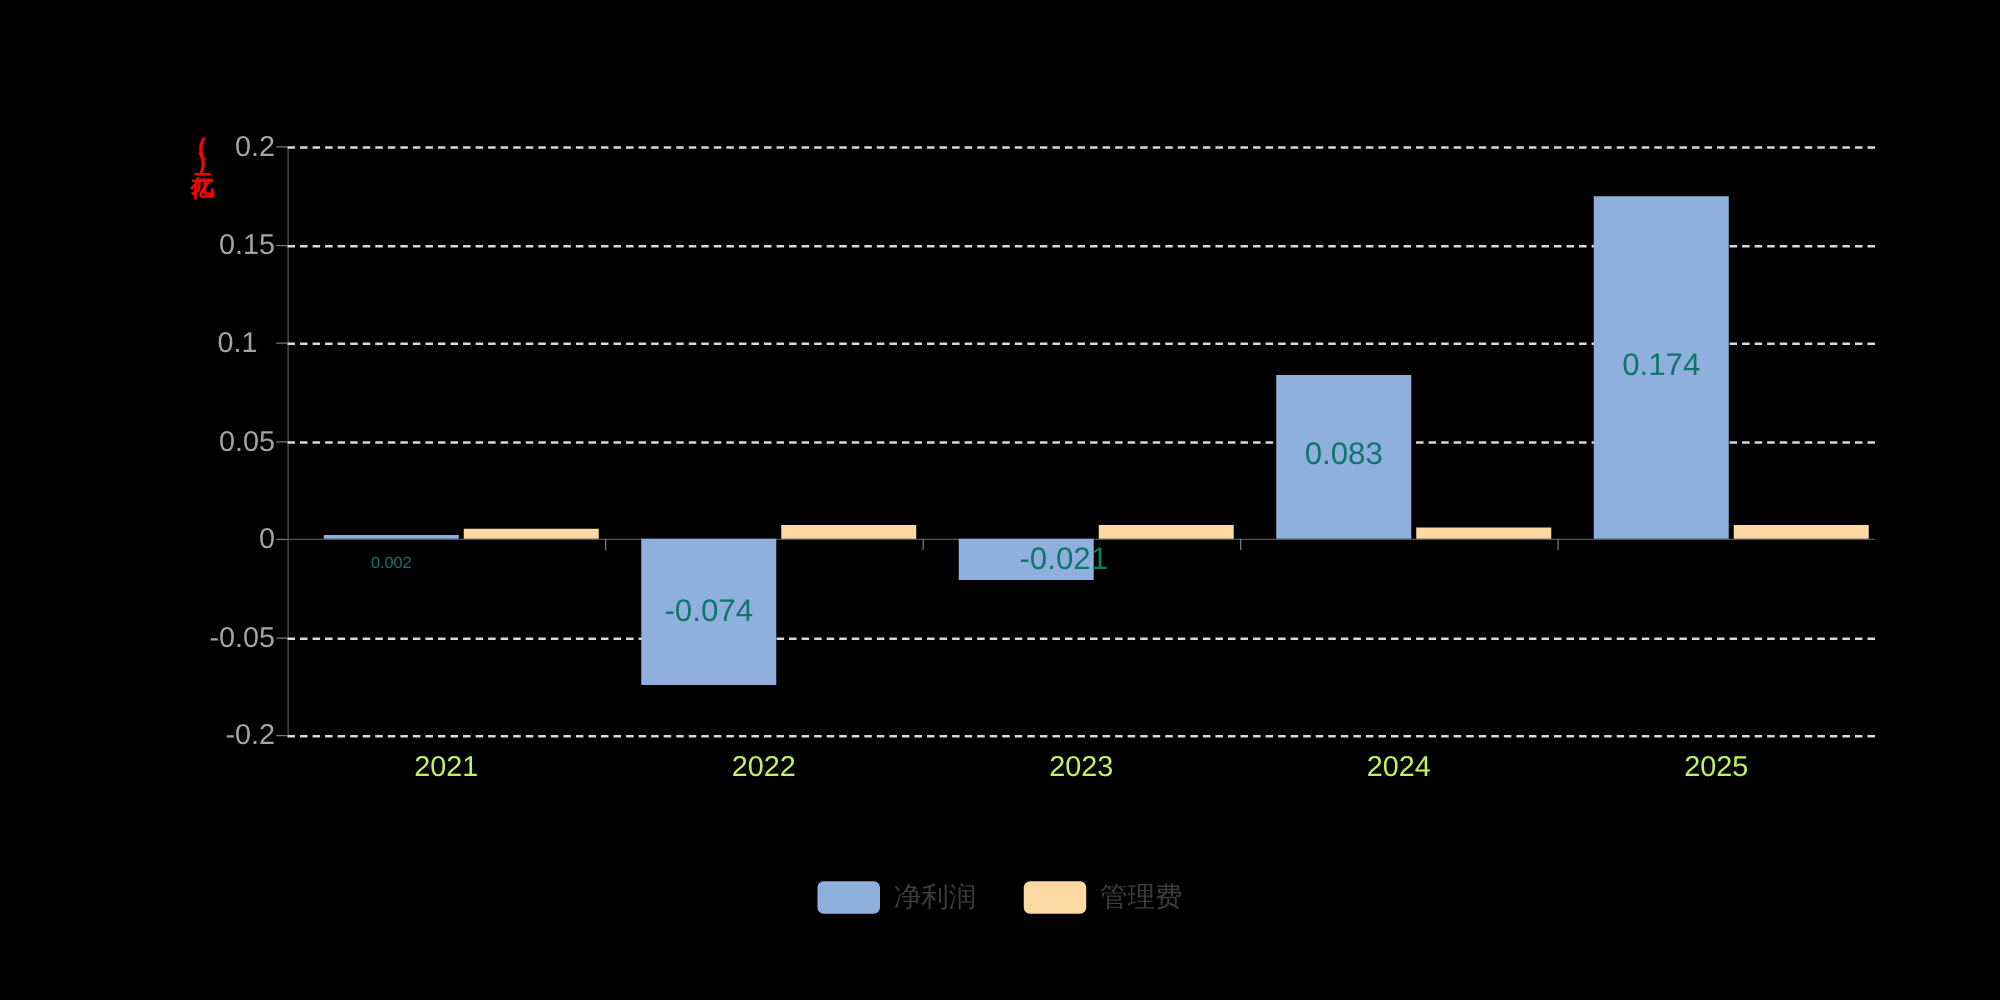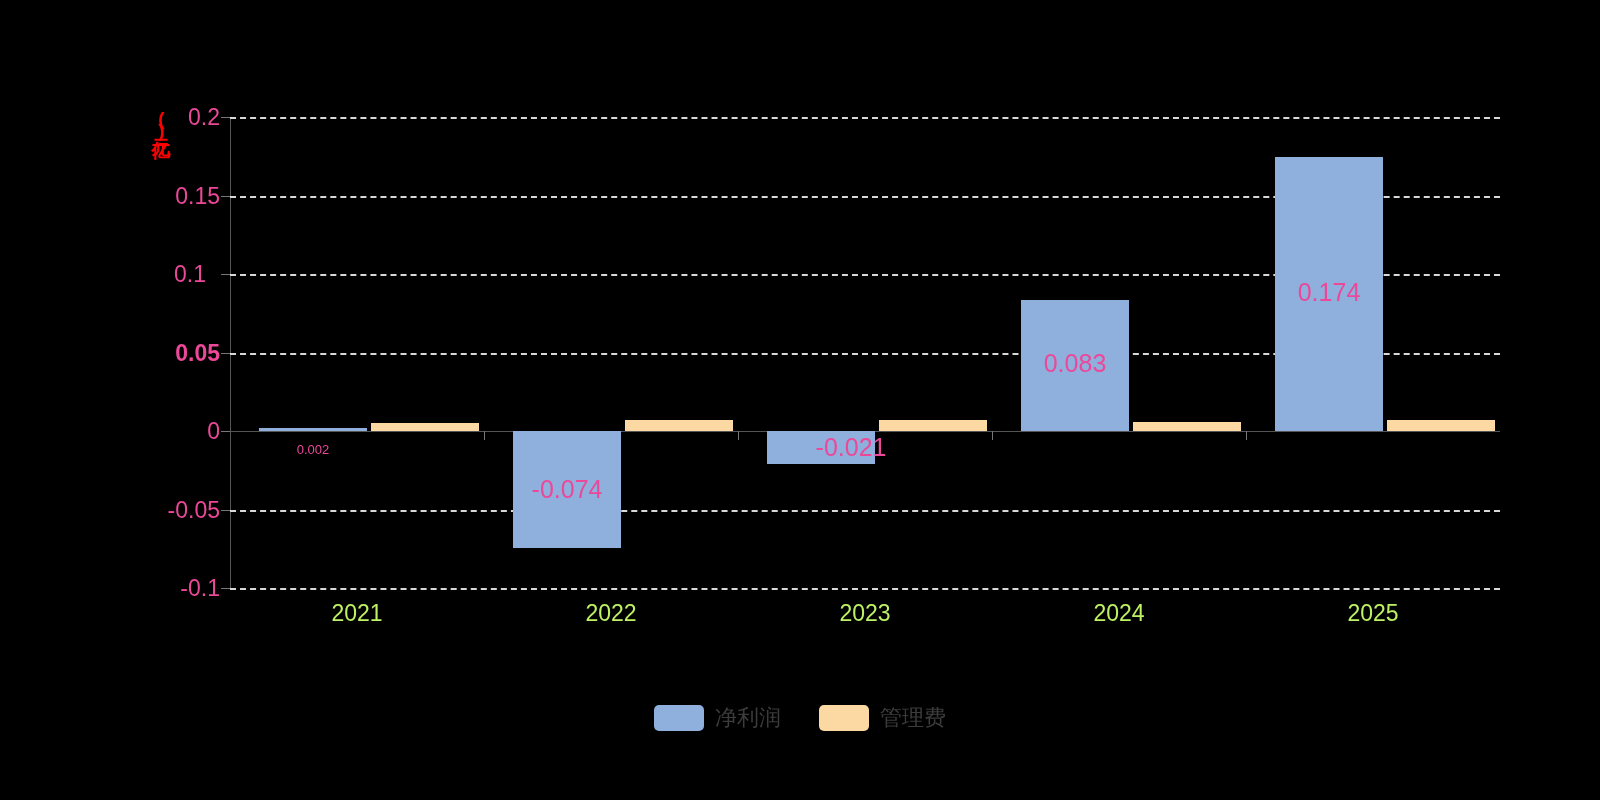--- a/index.html
+++ b/index.html
@@ -43,21 +43,21 @@
 
   
   .ytick{
     position:absolute;
     width:9px;height:1px;background:#777;
     left:-9px;
   }
   .ylabel-box{
     position:absolute;
     width:80px;text-align:right;
-    font-size:23px;color:#ec4899;
+    font-size:23px;color:#a3a3a3;
     transform:translateY(-50%);
   }
 
   
   .y-unit{
     position:absolute;
     left:152px;top:108px;
     font-size:19px;color:#ff0000;font-weight:bold;
     writing-mode:vertical-rl;
     text-orientation:upright;
@@ -77,21 +77,21 @@
     transform:translateX(-50%);
   }
 
   
   .bar{position:absolute;}
   .bar.net   {background:#8fafdc;}
   .bar.admin {background:#fcd8a2;}
 
   .bar-label{
     position:absolute;
-    font-size:25px;color:#ec4899;
+    font-size:25px;color:#0f766e;
     text-align:center;
     white-space:nowrap;
     transform:translateX(-50%);
   }
   .bar-label.tiny{font-size:13px;}
 
   
   .legend{
     position:absolute;left:0;right:0;top:703px;
     display:flex;justify-content:center;align-items:center;
@@ -116,24 +116,24 @@
 <body>
 
 <div id="chart-root">
 
 
   <div class="y-unit">(亿元)</div>
 
   <div class="ylabel-box" style="left:140px;top:117px;">0.2</div>
   <div class="ylabel-box" style="left:140px;top:196px;">0.15</div>
   <div class="ylabel-box" style="left:126px;top:274px;">0.1</div>
-  <div class="ylabel-box" style="left:140px;top:353px;font-weight:bold;">0.05</div>
+  <div class="ylabel-box" style="left:140px;top:353px;">0.05</div>
   <div class="ylabel-box" style="left:140px;top:431px;">0</div>
   <div class="ylabel-box" style="left:140px;top:510px;">-0.05</div>
-  <div class="ylabel-box" style="left:140px;top:588px;">-0.1</div>
+  <div class="ylabel-box" style="left:140px;top:588px;">-0.2</div>
 
   <div class="axis-y-line"></div>
   <div class="axis-x-line"></div>
 
   <div class="plot">
 
     <div class="gridline" style="top:0px;"></div>
     <div class="gridline" style="top:79px;"></div>
     <div class="gridline" style="top:157px;"></div>
     <div class="gridline" style="top:236px;"></div>

